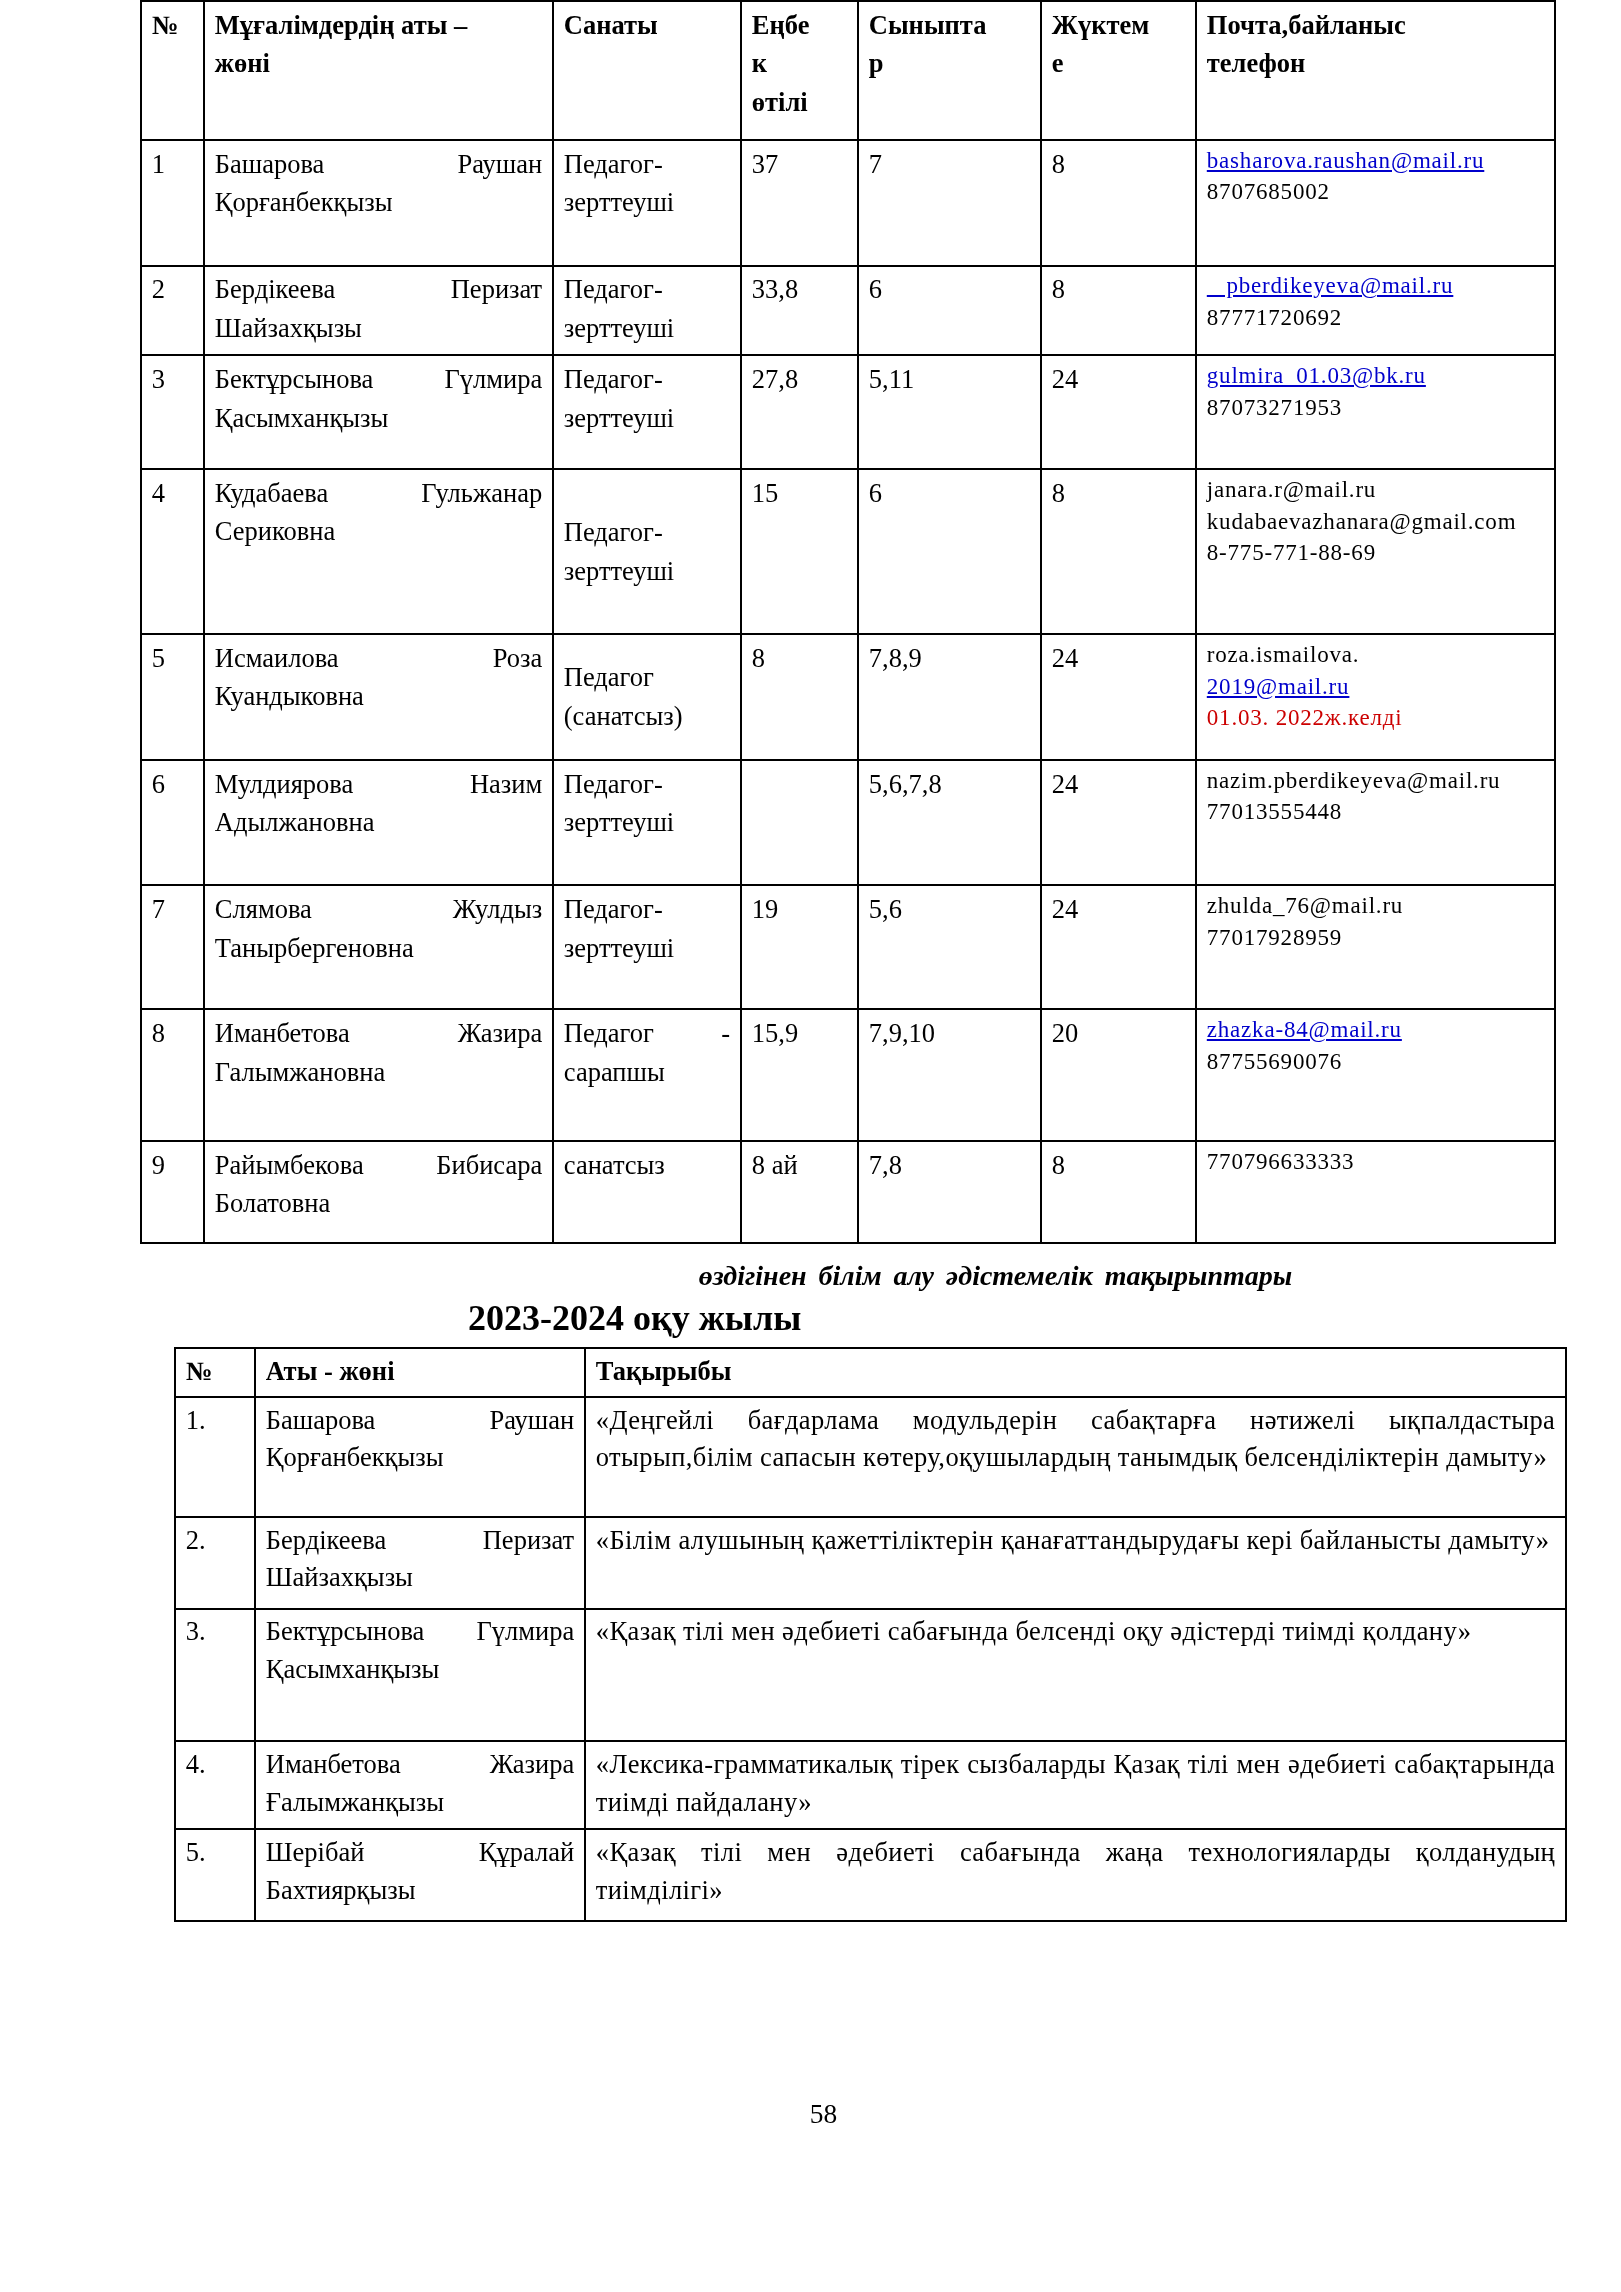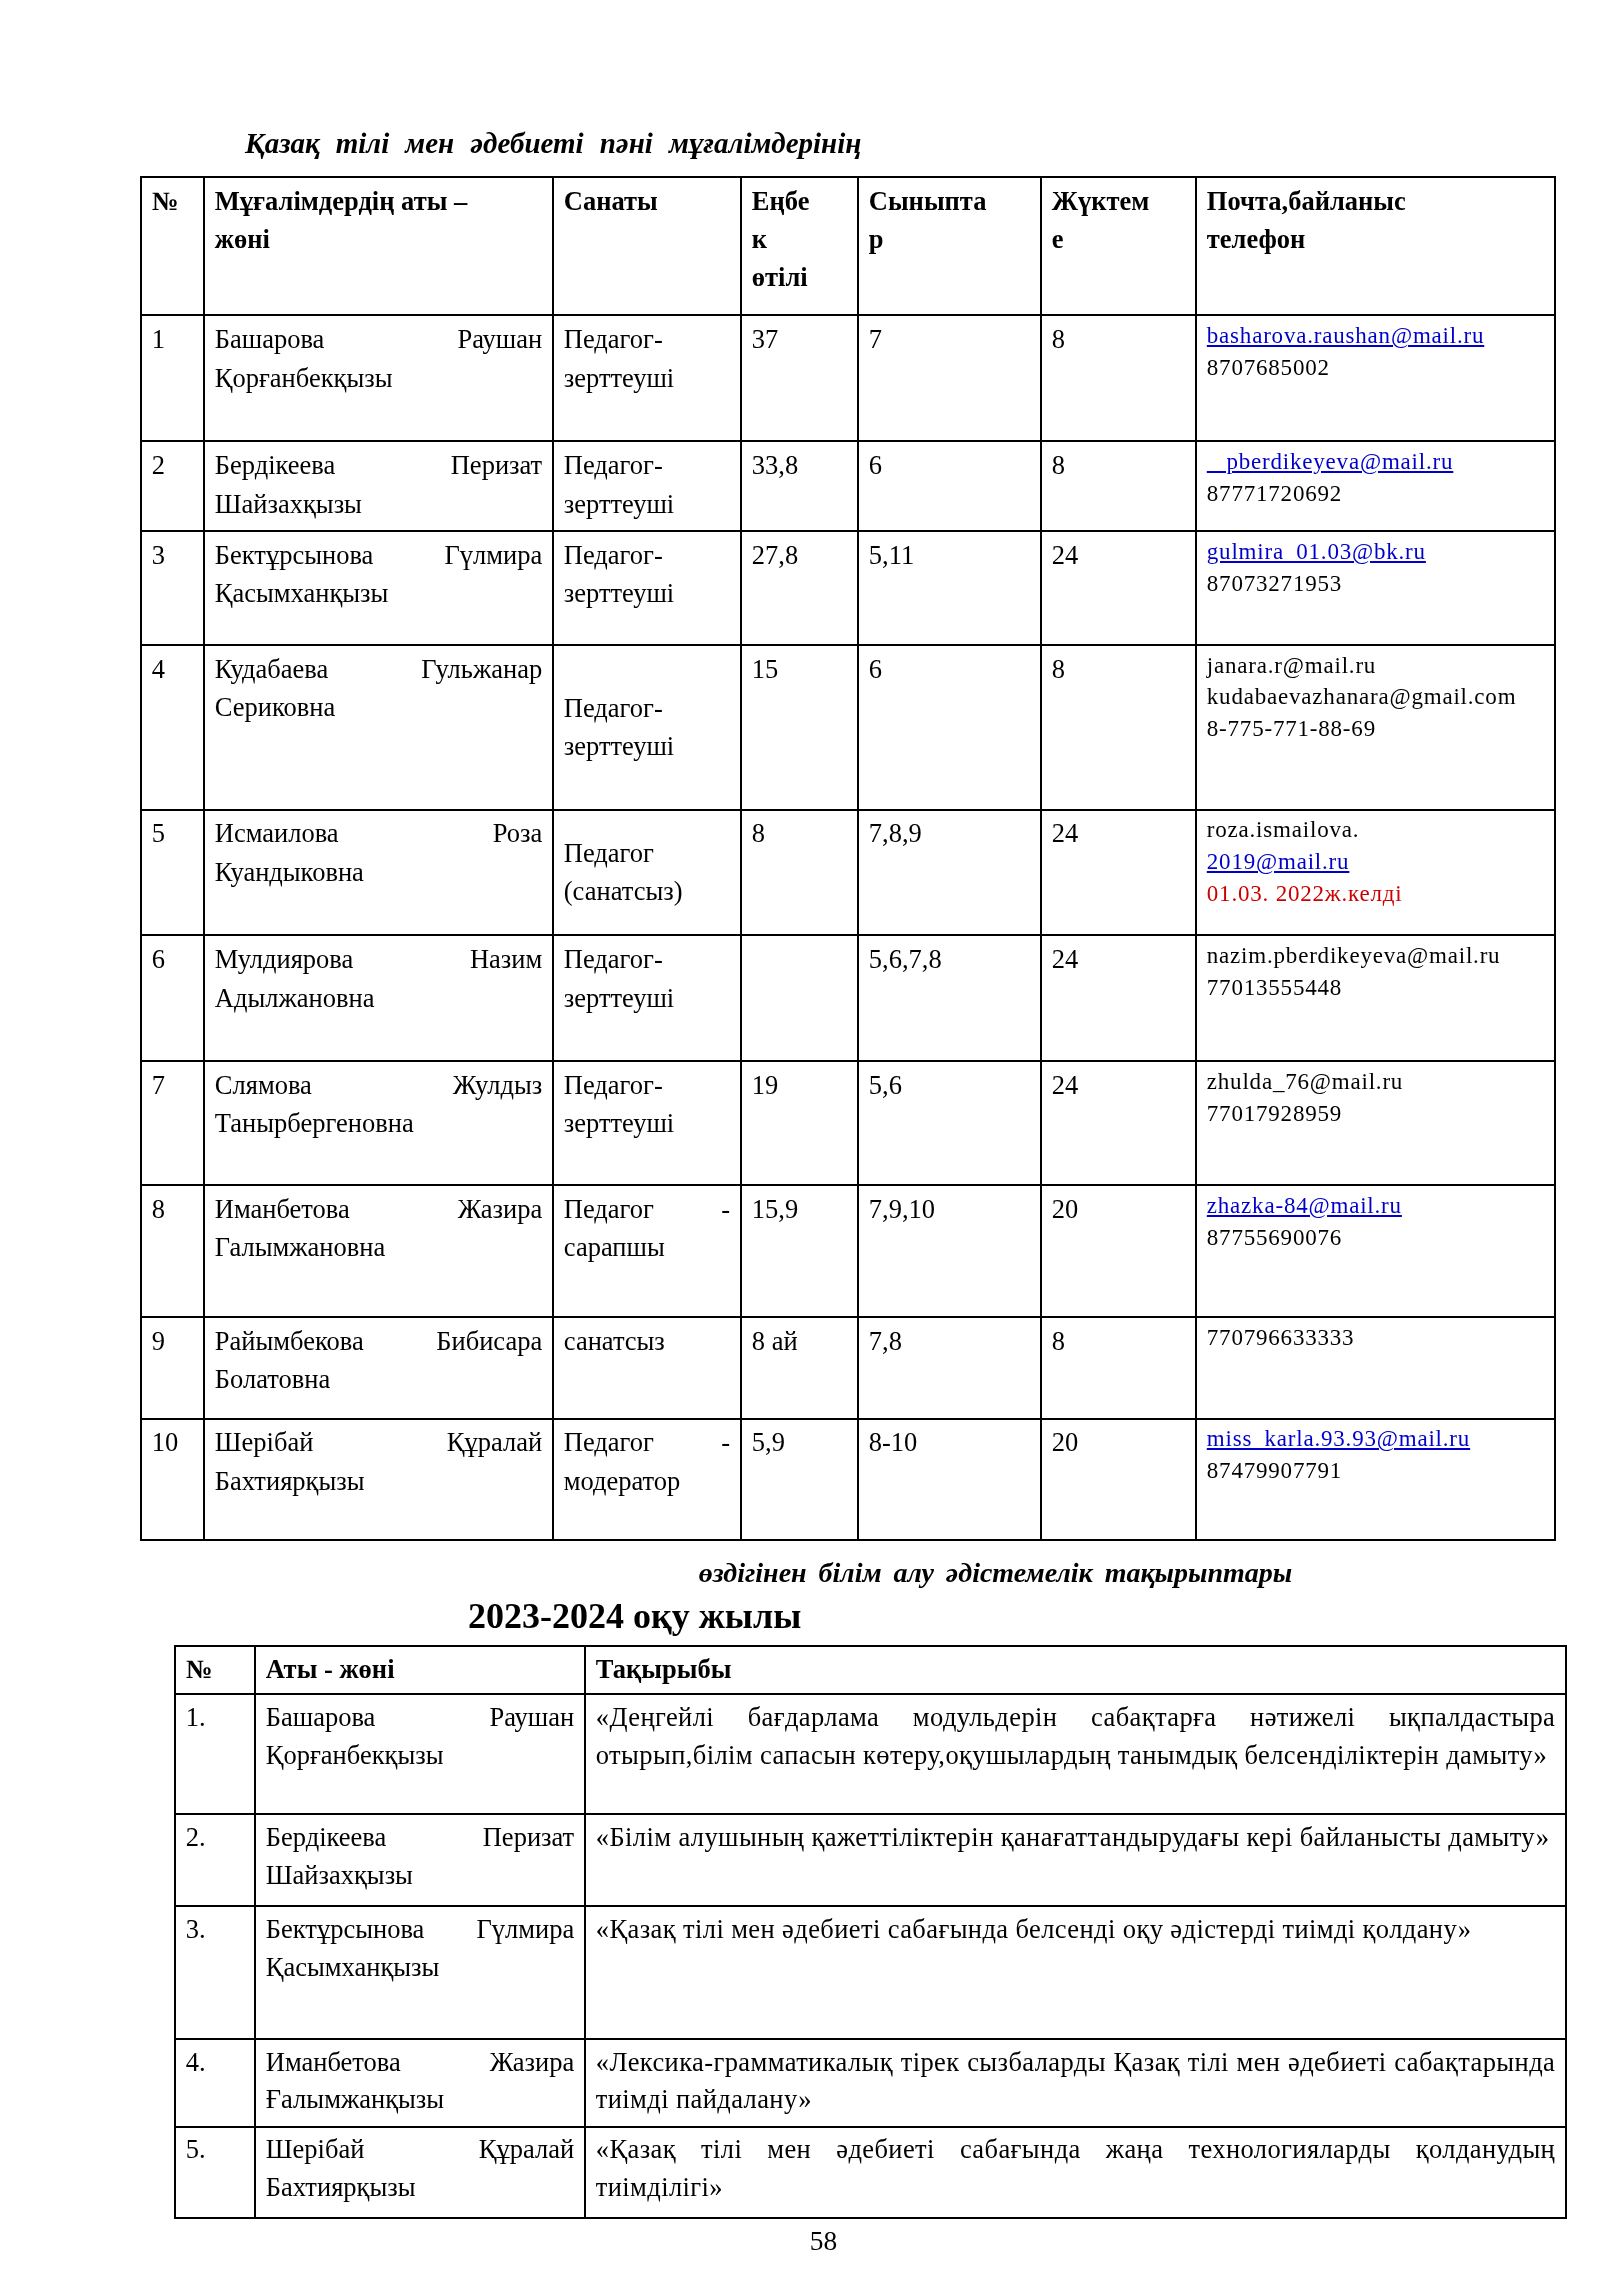--- a/index.html
+++ b/index.html
@@ -76,21 +76,20 @@
   .page-number {
     position: absolute; left: 0; width: 1647px; top: 2099px;
     text-align: center; font-size: 27.4px;
   }
 </style>
 </head>
 <body>
 
 <div class="doc">
 
-  <h1 class="doc-title">Қазақ  тілі мен әдебиеті пәні мұғалімдерінің</h1>
 
   <table id="table1">
       <colgroup>
         <col style="width: 63px;">
         <col style="width: 349px;">
         <col style="width: 188px;">
         <col style="width: 117px;">
         <col style="width: 183px;">
         <col style="width: 155px;">
         <col style="width: 359px;">
@@ -215,32 +214,20 @@
           <td class="num">9</td>
           <td class="name">Райымбекова Бибисара Болатовна</td>
           <td class="category">санатсыз</td>
           <td class="exp">8 ай</td>
           <td class="classes">7,8</td>
           <td class="load">8</td>
           <td class="contact">
             <div class="seg">770796633333</div>
           </td>
         </tr>
-        <tr>
-          <td class="num">10</td>
-          <td class="name">Шерібай Құралай Бахтиярқызы</td>
-          <td class="category">Педагог - модератор</td>
-          <td class="exp">5,9</td>
-          <td class="classes">8-10</td>
-          <td class="load">20</td>
-          <td class="contact">
-            <a class="seg link">miss_karla.93.93@mail.ru</a>
-            <div class="seg">87479907791</div>
-          </td>
-        </tr>
       </tbody>
   </table>
 
   <div class="s2-title">өздігінен білім алу әдістемелік  тақырыптары</div>
   <div class="s2-sub">2023-2024 оқу жылы</div>
 
   <table id="table2">
       <colgroup>
         <col style="width: 80px;">
         <col style="width: 330px;">

